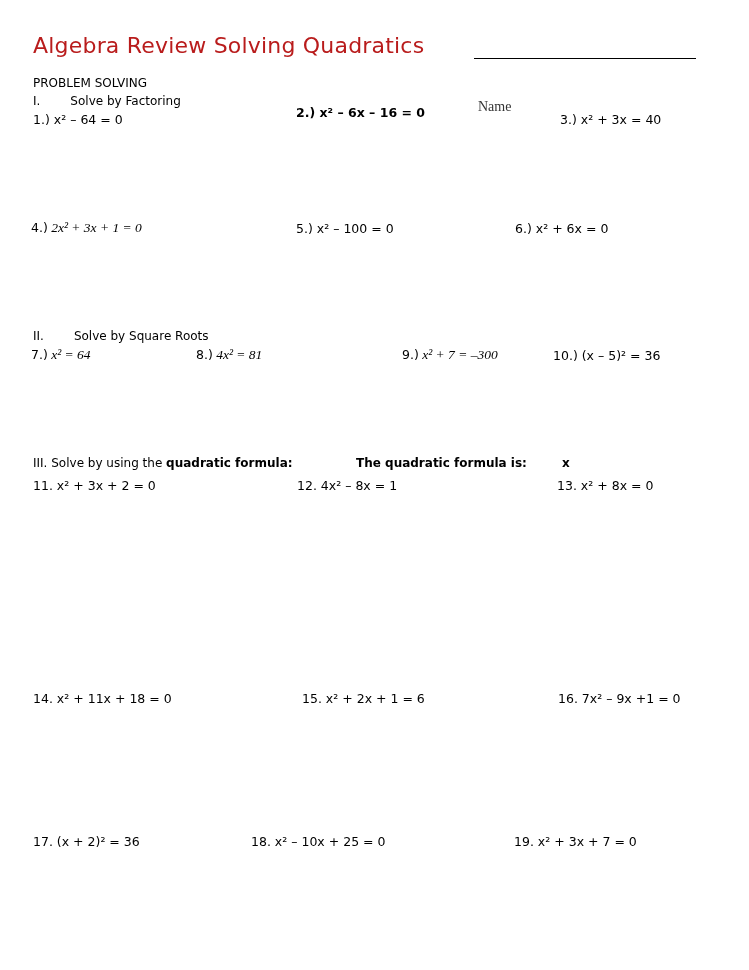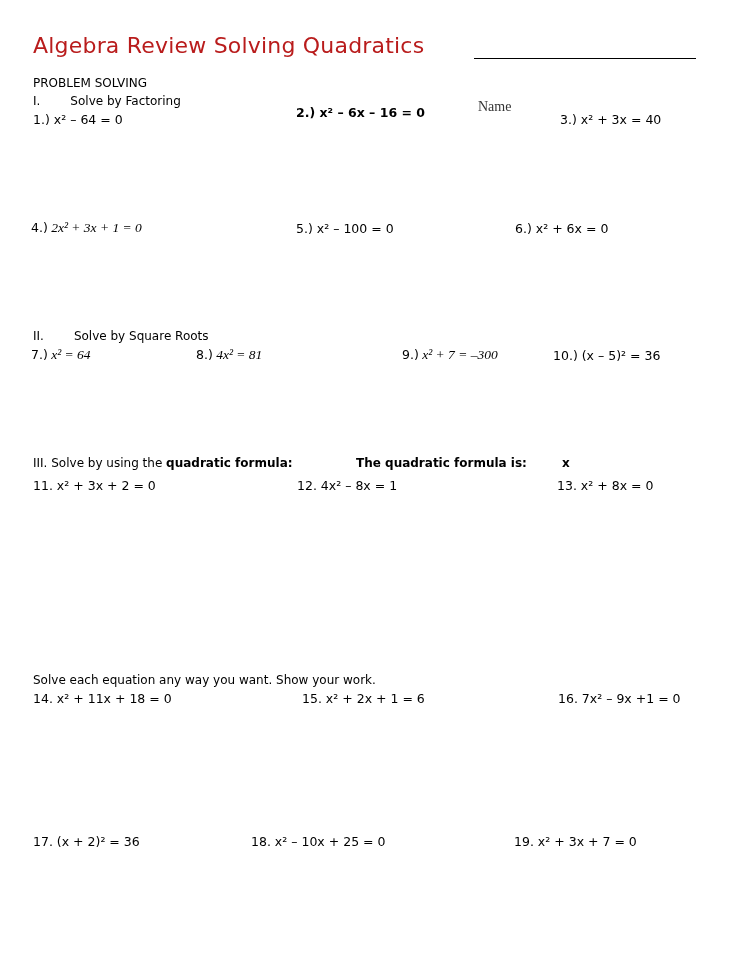--- a/index.html
+++ b/index.html
@@ -134,21 +134,20 @@
   <div class="abs plain-line" style="left:33px; top:456px;">
     <span>III.  Solve by using the </span><span class="bold">quadratic formula</span><span class="bold">:</span>
   </div>
   <div class="abs plain-line bold" style="left:356px; top:456px;">The quadratic formula is:</div>
   <div class="abs plain-line bold" style="left:562px; top:456px;">x</div>
 
   <div class="abs prob" style="left:33px; top:478px;">11.     x² + 3x + 2 = 0</div>
   <div class="abs prob" style="left:297px; top:478px;">12.     4x² – 8x  = 1</div>
   <div class="abs prob" style="left:513px; top:478px;margin-left:44px;">13.    x² + 8x = 0</div>
 
-  <div class="abs plain-line" style="left:33px; top:673px;">Solve each equation any way you want. Show your work.</div>
 
   <div class="abs prob" style="left:33px; top:691px;">14.   x² + 11x + 18 = 0</div>
   <div class="abs prob" style="left:302px; top:691px;">15.   x² + 2x + 1 = 6</div>
   <div class="abs prob" style="left:558px; top:691px;">16.  7x² – 9x +1 = 0</div>
 
   <div class="abs prob" style="left:33px; top:834px;">17.     (x + 2)² = 36</div>
   <div class="abs prob" style="left:251px; top:834px;">18.     x² – 10x + 25 = 0</div>
   <div class="abs prob" style="left:514px; top:834px;">19.     x² + 3x + 7 = 0</div>
 
 </div>

